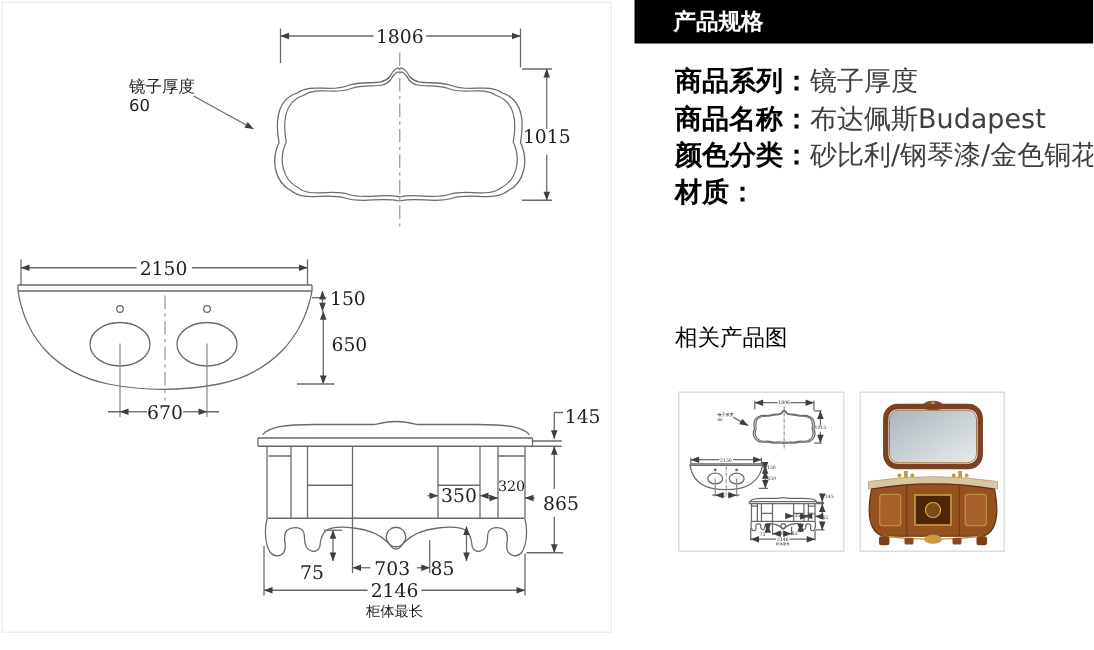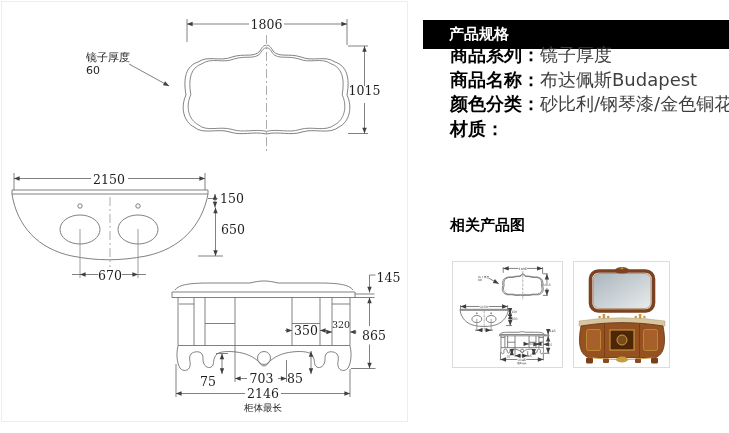--- a/index.html
+++ b/index.html
@@ -7,26 +7,26 @@
          font-family:"DejaVu Sans","Liberation Sans",sans-serif;}
   
   .panel-left{position:absolute;left:1px;top:1px;width:407px;height:421px;background:#fff;
               border:1px solid #ededed;box-sizing:border-box;overflow:hidden;}
   .main-svg{display:block;}
   .main-use{stroke-width:0.85;}
   .thumb-use{stroke-width:3.4;}
   
   .spec-header{position:absolute;left:423px;top:0;width:306px;height:29px;background:#000;
                color:#fff;display:flex;align-items:center;padding-left:26px;box-sizing:border-box;
-               font-size:15px;font-weight:bold;margin-top:20px;}
+               font-size:15px;font-weight:bold;}
   .spec-rows{position:absolute;left:450px;top:45px;}
   .spec-row{display:flex;font-size:18px;line-height:19px;margin-bottom:5.6px;}
   .spec-label{font-weight:bold;color:#000;white-space:pre;}
   .spec-value{color:#3f3f3f;white-space:pre;}
-  .related-heading{position:absolute;left:450px;top:216px;font-size:15px;font-weight:bold;color:#000;}
+  .related-heading{position:absolute;left:450px;top:216px;font-size:15px;font-weight:normal;color:#000;}
   .thumb{position:absolute;top:261px;background:#fff;border:1px solid #dcdcdc;box-sizing:content-box;
          display:flex;align-items:center;justify-content:center;overflow:hidden;}
   .thumb-drawing{left:452px;width:109px;height:105px;}
   .thumb-photo{left:573px;width:95px;height:105px;}
 </style>
 </head>
 <body>
 
 <div class="stage">
 

